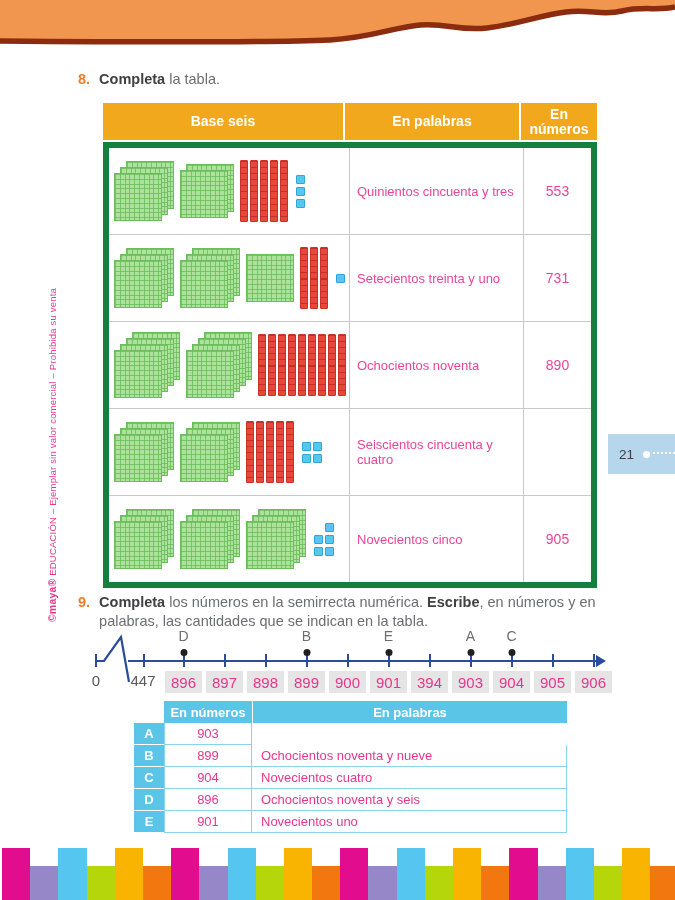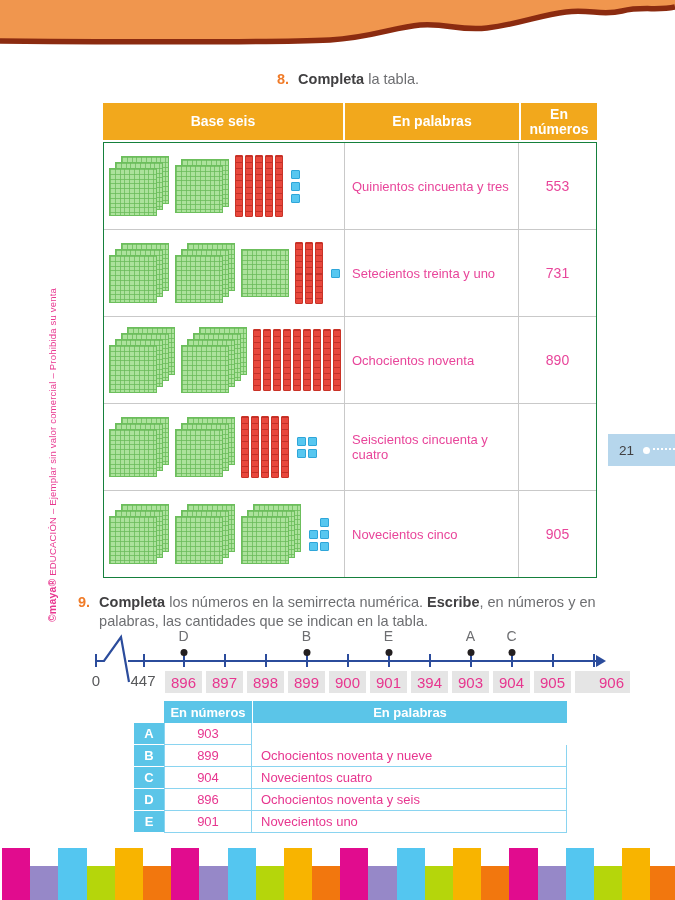--- a/index.html
+++ b/index.html
@@ -9,42 +9,42 @@
 
   
   .wave{position:absolute;left:0;top:0;width:675px;height:50px;}
 
   
   .sidebar{position:absolute;left:-128px;top:449px;width:360px;text-align:center;
            transform:rotate(-90deg);font-size:9.5px;color:#e8368f;letter-spacing:.2px;white-space:nowrap;}
   .sidebar .brand{font-weight:bold;font-size:10.5px;}
 
   
-  .page-tab{position:absolute;left:608px;top:434px;width:67px;height:32px;background:#b6d6ec;
+  .page-tab{position:absolute;left:608px;top:434px;width:67px;height:40px;background:#b6d6ec;
             display:flex;align-items:center;padding-left:11px;box-sizing:border-box;}
   .page-tab .num{color:#414042;font-size:13.5px;}
   .page-tab .dot{width:7px;height:7px;border-radius:50%;background:#fff;margin-left:9px;}
   .page-tab .leader{flex:1;border-bottom:2px dotted #fff;margin:0 0 0 3px;height:1px;transform:translateY(-2px);}
 
   
   .ex-head{position:absolute;left:78px;font-size:14.5px;line-height:19px;width:540px;}
   .ex-num{color:#f07b28;font-weight:bold;margin-right:9px;}
-  #ex8-head{top:70px;text-align:center;}
+  #ex8-head{top:70px;}
   #ex9-head{top:593px;display:flex;}
   #ex9-head .txt{flex:1;}
 
   
   .t8{position:absolute;left:103px;top:103px;width:494px;}
   .t8-header{display:flex;height:37px;}
   .t8-h{background:#f2a81c;color:#fff;font-weight:bold;font-size:14px;line-height:15px;
         display:flex;align-items:center;justify-content:center;text-align:center;}
   .t8-h1{width:240px;margin-right:2px;}
   .t8-h2{width:174px;margin-right:2px;}
   .t8-h3{width:76px;}
-  .t8-body{margin-top:2px;border:1px solid #15803d;}
+  .t8-body{margin-top:2px;border:6px solid #15803d;}
   .t8-row{display:flex;height:86px;border-bottom:1px solid #c9c9c9;}
   .t8-row:last-child{border-bottom:none;}
   .t8c{box-sizing:border-box;}
   .c1{width:241px;border-right:1px solid #c9c9c9;display:flex;align-items:center;padding-left:5px;gap:6px;}
   .c2{width:174px;border-right:1px solid #c9c9c9;display:flex;align-items:center;
       padding:0 2px 0 7px;color:#e8459a;font-size:13px;line-height:15px;}
   .c3{flex:1;display:flex;align-items:center;justify-content:center;color:#e8459a;font-size:14px;}
 
   
   .stack{position:relative;flex:0 0 auto;}
@@ -310,21 +310,21 @@
       <div class="nl-box" style="left: 370px;">901</div>
       <div class="nl-tick" style="left: 428.5px;"></div>
       <div class="nl-box" style="left: 411px;">394</div>
       <div class="nl-tick" style="left: 469.5px;"></div>
       <div class="nl-box" style="left: 452px;">903</div>
       <div class="nl-tick" style="left: 510.5px;"></div>
       <div class="nl-box" style="left: 493px;">904</div>
       <div class="nl-tick" style="left: 551.5px;"></div>
       <div class="nl-box" style="left: 534px;">905</div>
       <div class="nl-tick" style="left: 592.5px;"></div>
-      <div class="nl-box" style="left: 575px; padding-left: 18px;">906</div>
+      <div class="nl-box" style="left: 575px;">906</div>
       <div class="nl-letter" style="left: 183.5px;">D</div>
       <div class="nl-dot" style="left: 183.5px;"></div>
       <div class="nl-letter" style="left: 306.5px;">B</div>
       <div class="nl-dot" style="left: 306.5px;"></div>
       <div class="nl-letter" style="left: 388.5px;">E</div>
       <div class="nl-dot" style="left: 388.5px;"></div>
       <div class="nl-letter" style="left: 470.5px;">A</div>
       <div class="nl-dot" style="left: 470.5px;"></div>
       <div class="nl-letter" style="left: 511.5px;">C</div>
       <div class="nl-dot" style="left: 511.5px;"></div>

